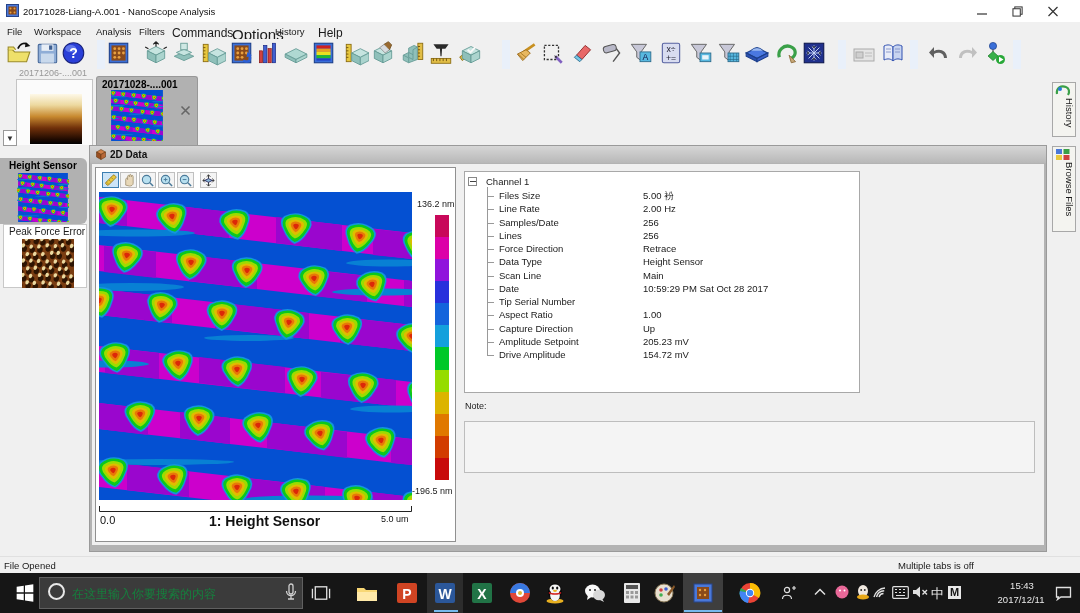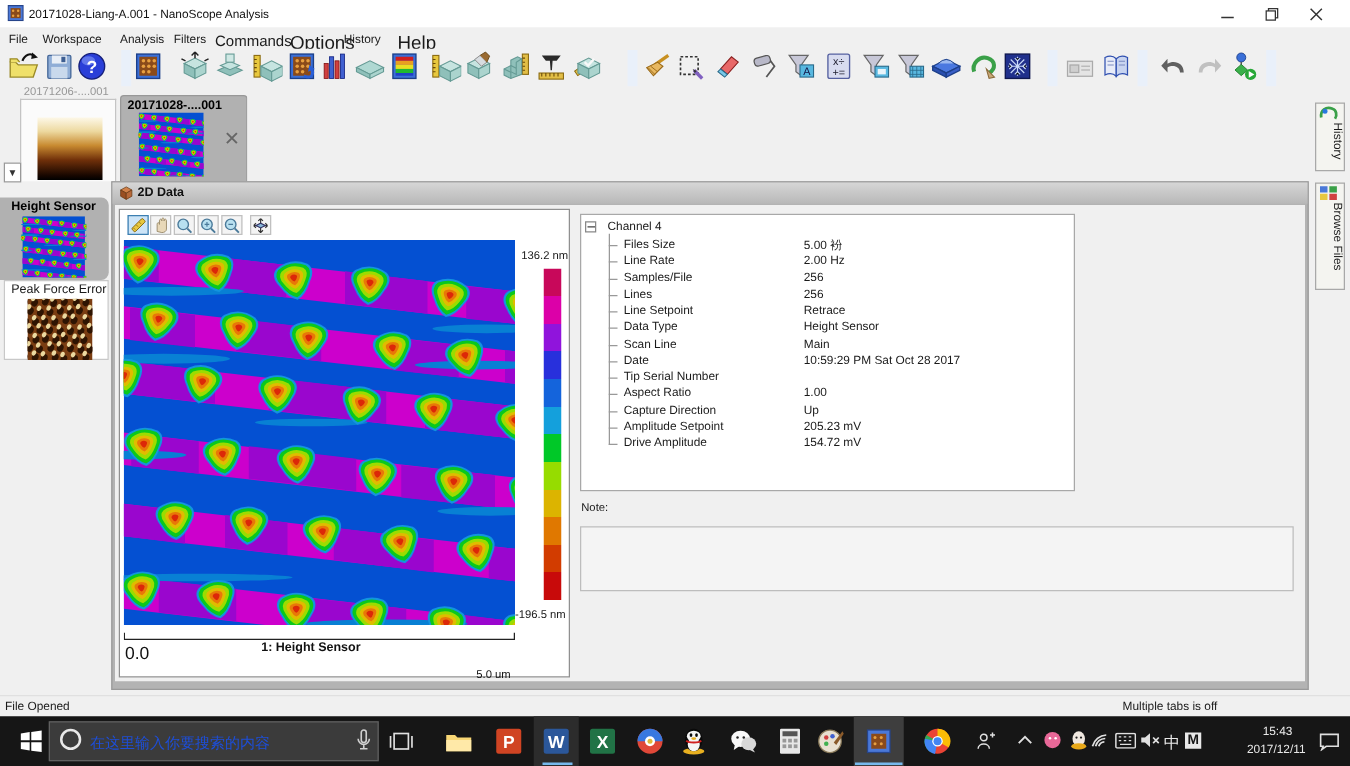--- a/index.html
+++ b/index.html
@@ -23,21 +23,21 @@
     <path d="M1.5 1 L10.5 10 M10.5 1 L1.5 10" stroke="#333" stroke-width="1.2"></path>
   </svg>
 <div class="abs" style="left:0;top:22px;width:1080px;height:17px;background:#F0F0F0"></div>
 <div class="abs" style="left:7px;top:26px;font-size:9.5px;color:#1a1a1a">File</div>
 <div class="abs" style="left:34px;top:26px;font-size:9.5px;color:#1a1a1a">Workspace</div>
 <div class="abs" style="left:96px;top:26px;font-size:9.5px;color:#1a1a1a">Analysis</div>
 <div class="abs" style="left:139px;top:26px;font-size:9.5px;color:#1a1a1a">Filters</div>
 <div class="abs" style="left:172px;top:26px;font-size:12px;color:#1a1a1a">Commands</div>
 <div class="abs" style="left:232px;top:26px;font-size:15px;color:#1a1a1a">Options</div>
 <div class="abs" style="left:275px;top:26px;font-size:9.5px;color:#1a1a1a">History</div>
-<div class="abs" style="left:318px;top:26px;font-size:15px;color:#1a1a1a">Help</div>
+<div class="abs" style="left:318px;top:26px;font-size:12px;color:#1a1a1a">Help</div>
 <div class="abs" style="left:0;top:39px;width:1080px;height:31px;background:#F0F0F0"></div>
 <svg style="position:absolute;left:6px;top:40px" width="26" height="26" viewBox="0 0 24 24">
     <path d="M2 9 L2 20 L19 20 L22 11 L8 11 L6 9 Z" fill="#EFE06A" stroke="#9a8a28" stroke-width="1"></path>
     <path d="M2 9 L2 6.5 L7 6.5 L9 9" fill="#EFE06A" stroke="#9a8a28" stroke-width="1"></path>
     <path d="M11 8 C13 3 17 2 20 4.5" fill="none" stroke="#111" stroke-width="1.6"></path>
     <polygon points="18.2,1.8 22.5,5.6 17.5,6.6" fill="#111"></polygon>
   </svg>
 <svg style="position:absolute;left:35px;top:40px" width="26" height="26" viewBox="0 0 24 24">
     <rect x="3" y="4" width="17" height="17" rx="1" fill="#8FADD6" stroke="#47699A"></rect>
     <rect x="6" y="4" width="11" height="6" fill="#E8EEF6"></rect>
@@ -490,42 +490,42 @@
   </svg>
 <svg class="abs" style="left:99px;top:192px" width="313" height="308" viewBox="0 0 313 308">
     <use href="#afm"></use>
   </svg>
 <div class="abs" style="left:417px;top:199px;font-size:9px;color:#1a1a1a">136.2 nm</div>
 <div style="position:absolute;left:435px;top:215px;width:14px;height:265px;background:linear-gradient(to bottom,#C8085A 0.0px,#C8085A 22.1px,#DC00A8 22.1px,#DC00A8 44.2px,#9014DC 44.2px,#9014DC 66.2px,#2830DC 66.2px,#2830DC 88.3px,#1464DC 88.3px,#1464DC 110.4px,#14A0DC 110.4px,#14A0DC 132.5px,#00C828 132.5px,#00C828 154.6px,#96DC00 154.6px,#96DC00 176.7px,#DCB400 176.7px,#DCB400 198.8px,#E07800 198.8px,#E07800 220.8px,#D23C00 220.8px,#D23C00 242.9px,#C80A0A 242.9px,#C80A0A 265.0px)"></div>
 <div class="abs" style="left:412px;top:486px;font-size:9px;color:#1a1a1a">-196.5 nm</div>
 <svg style="position:absolute;left:99px;top:506px" width="313" height="8" viewBox="0 0 313 8">
     <path d="M0.5 0 V5.5 H312.5 V0" fill="none" stroke="#222" stroke-width="1"></path>
   </svg>
-<div class="abs" style="left:100px;top:514px;font-size:14px;color:#111">0.0</div>
-<div class="abs" style="left:209px;top:513px;font-size:10px;font-weight:bold;color:#111">1: Height Sensor</div>
-<div class="abs" style="left:381px;top:534px;font-size:9px;color:#111">5.0 um</div>
+<div class="abs" style="left:100px;top:514px;font-size:11px;color:#111">0.0</div>
+<div class="abs" style="left:209px;top:513px;font-size:14px;font-weight:bold;color:#111">1: Height Sensor</div>
+<div class="abs" style="left:381px;top:514px;font-size:9px;color:#111">5.0 um</div>
 <div class="abs" style="left:464px;top:171px;width:396px;height:222px;background:#fff;border:1px solid #A8A8A8"></div>
 <div style="position:absolute;left:468px;top:177px;width:9px;height:9px;border:1px solid #888;background:#fff"></div>
 <div style="position:absolute;left:469.5px;top:180.5px;width:6px;height:1px;background:#444"></div>
-<div class="t11" style="position:absolute;left:486px;top:175.5px">Channel 4</div>
+<div class="t11" style="position:absolute;left:486px;top:175.5px">Channel 1</div>
 <div style="position:absolute;left:487px;top:187px;width:1px;height:169px;background:#999"></div>
 <div style="position:absolute;left:487px;top:196.0px;width:7px;height:1px;background:#999"></div>
 <div class="t11" style="position:absolute;left:499px;top:190.0px">Files Size</div>
 <div class="t11" style="position:absolute;left:643px;top:190.0px">5.00 衯</div>
 <div style="position:absolute;left:487px;top:209.2px;width:7px;height:1px;background:#999"></div>
 <div class="t11" style="position:absolute;left:499px;top:203.2px">Line Rate</div>
 <div class="t11" style="position:absolute;left:643px;top:203.2px">2.00 Hz</div>
 <div style="position:absolute;left:487px;top:222.5px;width:7px;height:1px;background:#999"></div>
-<div class="t11" style="position:absolute;left:499px;top:216.5px">Samples/File</div>
+<div class="t11" style="position:absolute;left:499px;top:216.5px">Samples/Date</div>
 <div class="t11" style="position:absolute;left:643px;top:216.5px">256</div>
 <div style="position:absolute;left:487px;top:235.8px;width:7px;height:1px;background:#999"></div>
 <div class="t11" style="position:absolute;left:499px;top:229.8px">Lines</div>
 <div class="t11" style="position:absolute;left:643px;top:229.8px">256</div>
 <div style="position:absolute;left:487px;top:249.0px;width:7px;height:1px;background:#999"></div>
-<div class="t11" style="position:absolute;left:499px;top:243.0px">Line Setpoint</div>
+<div class="t11" style="position:absolute;left:499px;top:243.0px">Force Direction</div>
 <div class="t11" style="position:absolute;left:643px;top:243.0px">Retrace</div>
 <div style="position:absolute;left:487px;top:262.2px;width:7px;height:1px;background:#999"></div>
 <div class="t11" style="position:absolute;left:499px;top:256.2px">Data Type</div>
 <div class="t11" style="position:absolute;left:643px;top:256.2px">Height Sensor</div>
 <div style="position:absolute;left:487px;top:275.5px;width:7px;height:1px;background:#999"></div>
 <div class="t11" style="position:absolute;left:499px;top:269.5px">Scan Line</div>
 <div class="t11" style="position:absolute;left:643px;top:269.5px">Main</div>
 <div style="position:absolute;left:487px;top:288.8px;width:7px;height:1px;background:#999"></div>
 <div class="t11" style="position:absolute;left:499px;top:282.8px">Date</div>
 <div class="t11" style="position:absolute;left:643px;top:282.8px">10:59:29 PM Sat Oct 28 2017</div>
@@ -566,21 +566,21 @@
 <svg style="position:absolute;left:15px;top:583px" width="20" height="20" viewBox="0 0 24 24">
     <g fill="#fff">
       <path d="M2 4.5 L10.5 3.2 L10.5 11 L2 11 Z"></path>
       <path d="M12 3 L22 1.6 L22 11 L12 11 Z"></path>
       <path d="M2 13 L10.5 13 L10.5 20.8 L2 19.5 Z"></path>
       <path d="M12 13 L22 13 L22 22.4 L12 21 Z"></path>
     </g>
   </svg>
 <div style="position:absolute;left:39px;top:577px;width:264px;height:32px;background:#3B3B3B;border:1px solid #606060;box-sizing:border-box"></div>
 <div style="position:absolute;left:48px;top:583px;width:17px;height:17px;border:2.2px solid #E8E8E8;border-radius:50%;box-sizing:border-box"></div>
-<div style="position:absolute;left:72px;top:586px;font-size:12px;color:#1d4ed8;font-family:'Liberation Sans',sans-serif">在这里输入你要搜索的内容</div>
+<div style="position:absolute;left:72px;top:586px;font-size:12px;color:#15803d;font-family:'Liberation Sans',sans-serif">在这里输入你要搜索的内容</div>
 <svg style="position:absolute;left:284px;top:582px" width="14" height="20" viewBox="0 0 14 18">
     <rect x="5" y="1" width="4" height="10" rx="2" fill="none" stroke="#D0D0D0" stroke-width="1.3"></rect>
     <path d="M2.5 8 A4.5 4.5 0 0 0 11.5 8 M7 12.5 V16 M4 16 H10" stroke="#D0D0D0" stroke-width="1.3" fill="none"></path>
   </svg>
 <svg style="position:absolute;left:311px;top:583px" width="20" height="20" viewBox="0 0 20 21">
     <rect x="4" y="4" width="12" height="13" fill="none" stroke="#E0E0E0" stroke-width="1.4"></rect>
     <path d="M1 6 L1 16 M19 6 L19 16" stroke="#E0E0E0" stroke-width="1.4"></path>
   </svg>
 <div style="position:absolute;left:683px;top:573px;width:40px;height:40px;background:#3E3E3E"></div>
 <div style="position:absolute;left:427px;top:573px;width:36px;height:40px;background:#2C2C2C"></div>

